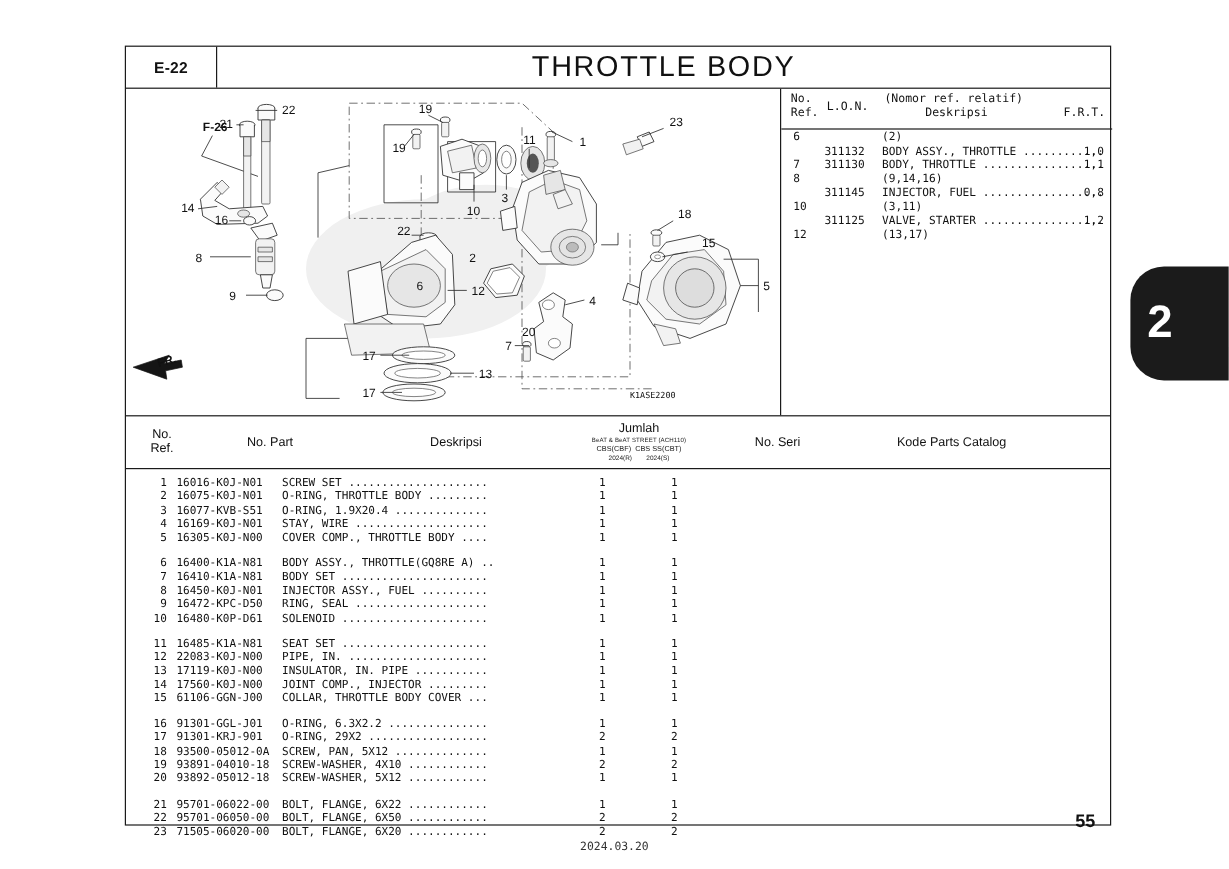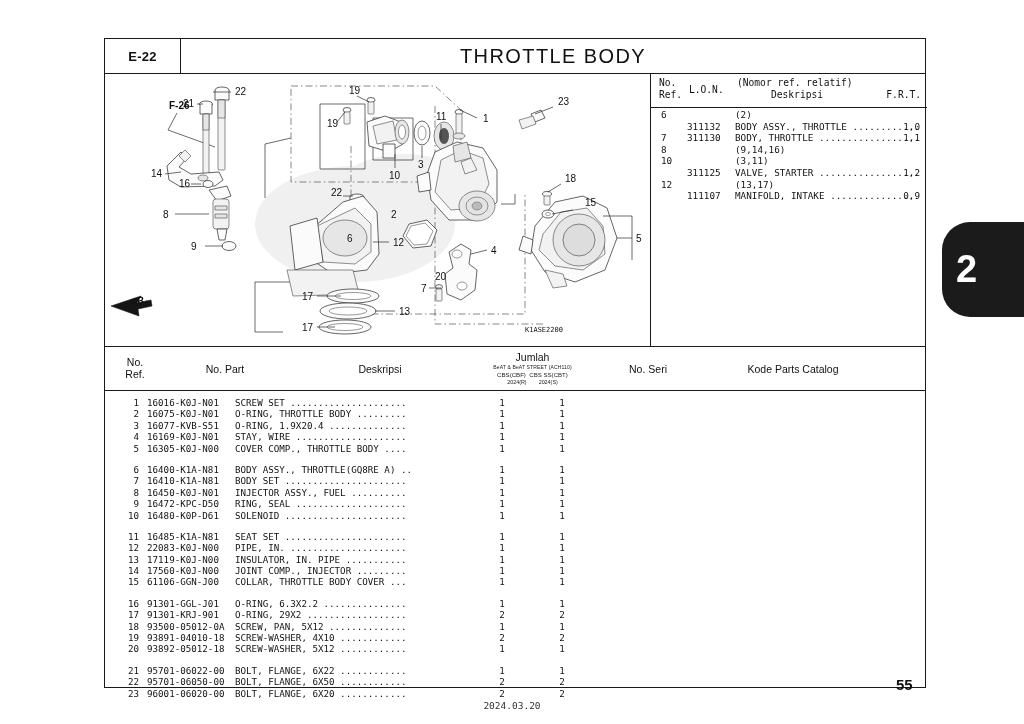--- a/index.html
+++ b/index.html
@@ -40,21 +40,21 @@
     display: flex; align-items: center; justify-content: center;
   }
   #section-code {
     font-size: 13px; font-weight: bold; color: #111;
     letter-spacing: 0.2px;
   }
   #sheet-title {
     position: absolute;
     left: 76px; top: 0; right: 0; height: 100%;
     display: flex; align-items: center; justify-content: center;
-    font-size: 20px; color: #111; letter-spacing: 1.4px;
+    font-size: 24px; color: #111; letter-spacing: 1.4px;
     padding-right: 0px;
   }
 
   
   #diagram-zone {
     position: absolute;
     left: 0; top: 35px;
     width: 545px; height: 272px;
     overflow: hidden;
   }
@@ -430,42 +430,42 @@
             <span class="lon-desc">BODY, THROTTLE ..................</span>
             <span class="lon-frt">1,1</span>
           </div>
           <div class="lon-row">
             <span class="lon-ref">8</span>
             <span class="lon-num"></span>
             <span class="lon-desc">(9,14,16)</span>
             <span class="lon-frt"></span>
           </div>
           <div class="lon-row">
+            <span class="lon-ref"></span>
+            <span class="lon-num">311145</span>
+            <span class="lon-desc">INJECTOR, FUEL ..................</span>
+            <span class="lon-frt">0,8</span>
+          </div>
+          <div class="lon-row">
             <span class="lon-ref">10</span>
             <span class="lon-num"></span>
             <span class="lon-desc">(3,11)</span>
             <span class="lon-frt"></span>
           </div>
           <div class="lon-row">
             <span class="lon-ref"></span>
             <span class="lon-num">311125</span>
             <span class="lon-desc">VALVE, STARTER ..................</span>
             <span class="lon-frt">1,2</span>
           </div>
           <div class="lon-row">
             <span class="lon-ref">12</span>
             <span class="lon-num"></span>
             <span class="lon-desc">(13,17)</span>
             <span class="lon-frt"></span>
-          </div>
-          <div class="lon-row">
-            <span class="lon-ref"></span>
-            <span class="lon-num">111107</span>
-            <span class="lon-desc">MANIFOLD, INTAKE ................</span>
-            <span class="lon-frt">0,9</span>
           </div>
         </div>
     </div>
 
     <div id="parts-table">
       <div id="pt-head">
         <div class="pth" id="pth-no">No.
 Ref.</div>
         <div class="pth" id="pth-part">No. Part</div>
         <div class="pth" id="pth-desk">Deskripsi</div>
@@ -635,21 +635,21 @@
             </div>
             <div class="pt-row">
               <span class="pt-ref">22</span>
               <span class="pt-part">95701-06050-00</span>
               <span class="pt-desc">BOLT, FLANGE, 6X50 ............</span>
               <span class="pt-q1">2</span>
               <span class="pt-q2">2</span>
             </div>
             <div class="pt-row">
               <span class="pt-ref">23</span>
-              <span class="pt-part">96001-06020-00</span>
+              <span class="pt-part">71505-06020-00</span>
               <span class="pt-desc">BOLT, FLANGE, 6X20 ............</span>
               <span class="pt-q1">2</span>
               <span class="pt-q2">2</span>
             </div>
           </div>
         </div>
     </div>
 
   </div>
 

